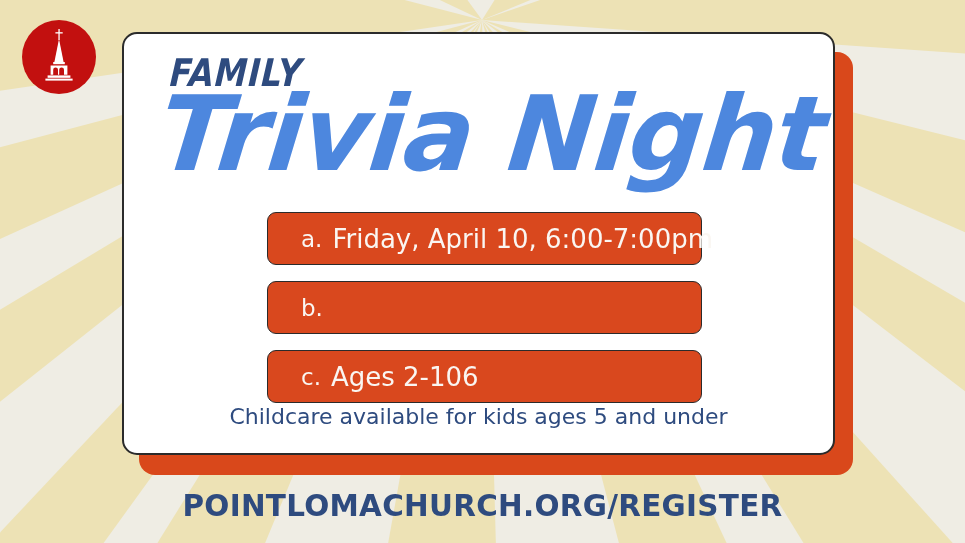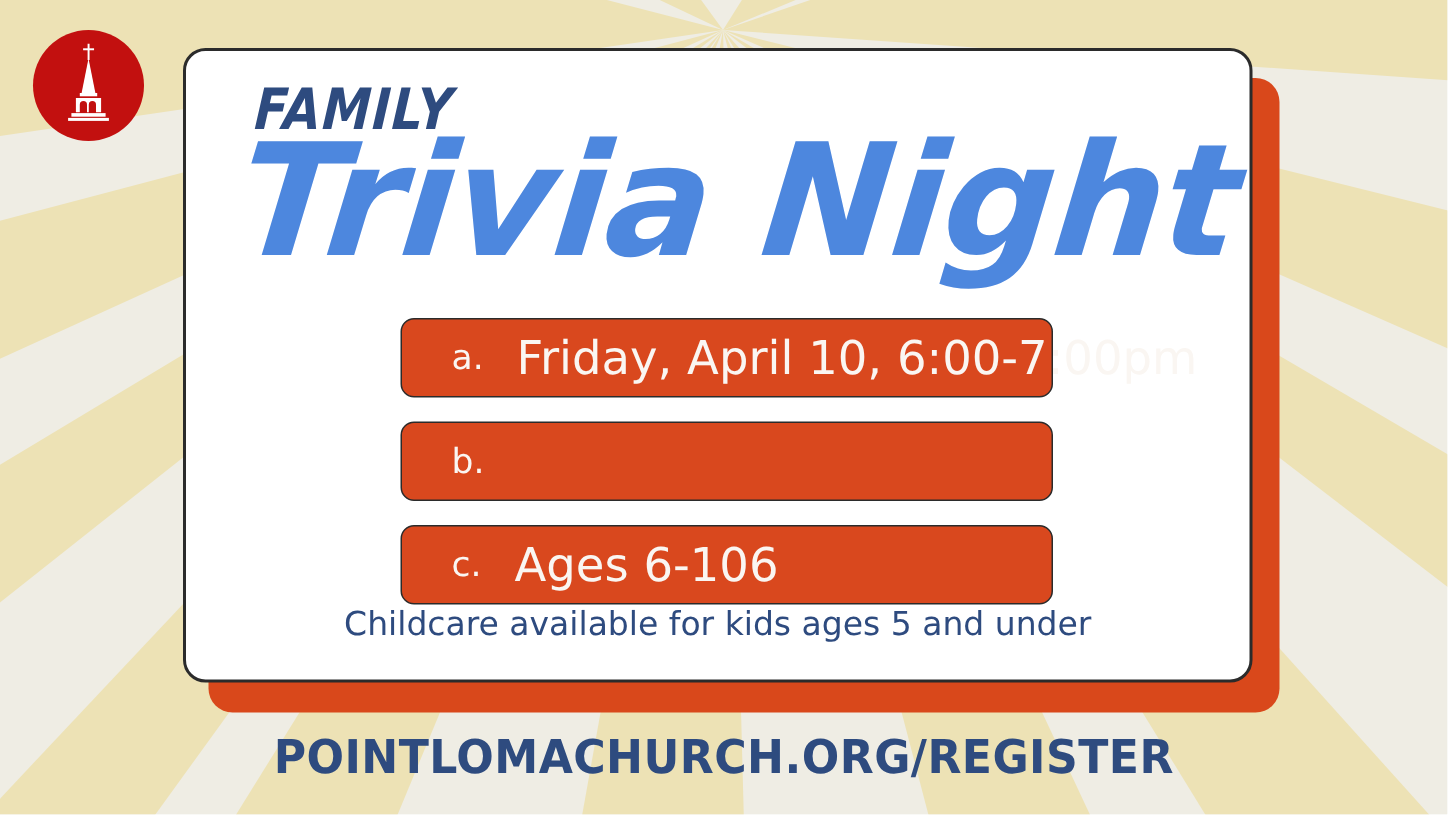--- a/index.html
+++ b/index.html
@@ -122,24 +122,23 @@
   }
   .bar-letter {
     color: #FAF6F2;
     font-size: 23px;
     font-family: "DejaVu Sans", sans-serif;
     margin-right: 10px;
     white-space: nowrap;
   }
   .bar-text {
     color: #FAF6F2;
-    font-size: 31px;
+    font-size: 26px;
     font-family: "DejaVu Sans", sans-serif;
     white-space: nowrap;
-    margin-left: 12px;
   }
 
   
   .childcare {
     position: absolute;
     left: 0;
     right: 0;
     top: 370px;
     text-align: center;
     color: #2E4B7F;
@@ -220,21 +219,21 @@
         <span class="bar-letter">a.</span>
         <span class="bar-text">Friday, April 10, 6:00-7:00pm</span>
       </div>
 
       <div class="bar">
         <span class="bar-letter">b.</span>
       </div>
 
       <div class="bar">
         <span class="bar-letter">c.</span>
-        <span class="bar-text">Ages 6-106</span>
+        <span class="bar-text">Ages 2-106</span>
       </div>
 
     </div>
 
     <div class="childcare">Childcare available for kids ages 5 and under</div>
 
   </div>
 
   <div class="footer-url">POINTLOMACHURCH.ORG/REGISTER</div>
 

